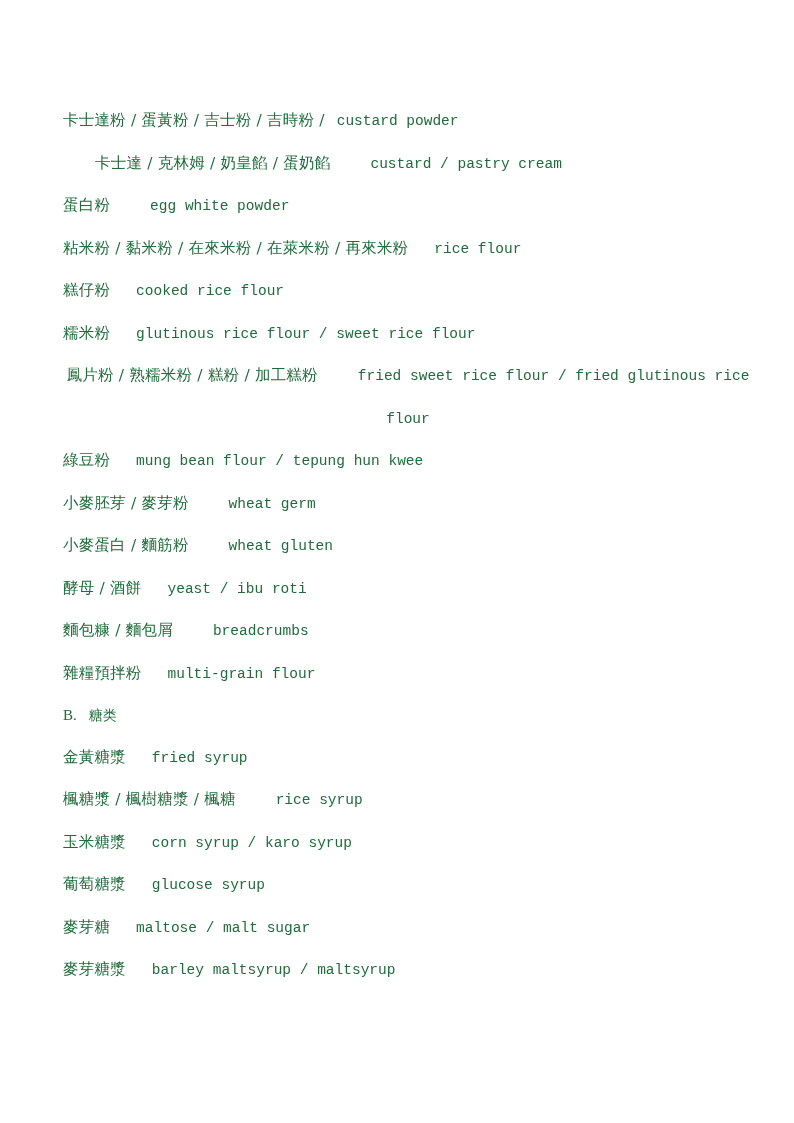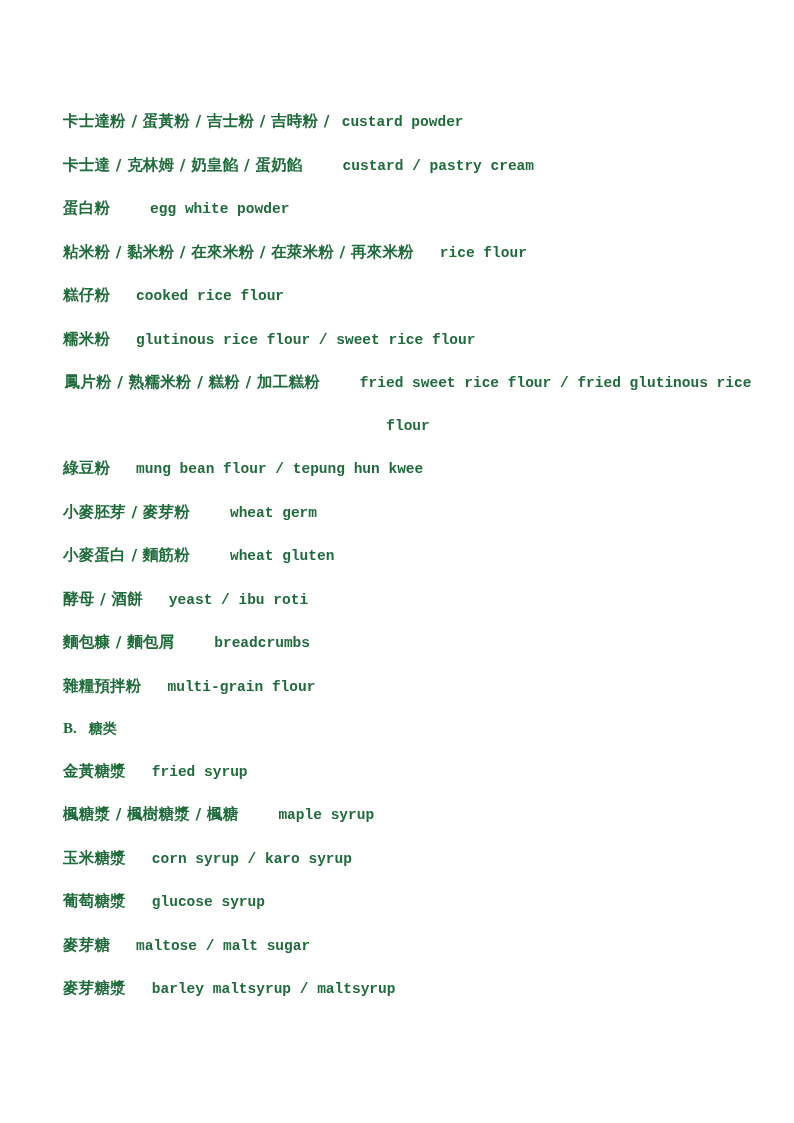--- a/index.html
+++ b/index.html
@@ -22,21 +22,20 @@
     background: #ffffff;
     box-sizing: border-box;
     padding: 0;
   }
 
   .doc-body {
     position: absolute;
     left: 63px;
     top: 100px;
     width: 690px;
-    font-weight: bold;
   }
 
   .entry {
     color: #1f6b3b;
     font-size: 15px;
     line-height: 41.5px;
     white-space: pre-wrap;
     word-break: break-word;
     font-family: "Liberation Serif", "DejaVu Serif", serif;
   }
@@ -74,33 +73,33 @@
     font-family: "DejaVu Serif", "Liberation Serif", serif;
     font-size: 14px;
   }
 </style>
 </head>
 <body style="background: rgb(255, 255, 255);">
 
 <div class="page" style="background: rgb(255, 255, 255);">
   <div class="doc-body" id="doc-body">
       <div class="entry" style="color: rgb(31, 107, 59);"><span class="cn">卡士達粉 / 蛋黃粉 / 吉士粉 / 吉時粉 /</span><span class="gap-sm"></span><span class="en">custard powder</span></div>
-      <div class="entry" style="color: rgb(31, 107, 59);"><span class="cn">卡士達 / 克林姆 / 奶皇餡 / 蛋奶餡</span><span class="gap-lg"></span><span class="en">custard / pastry cream</span></div>
+      <div class="entry" style="color: rgb(31, 107, 59); margin-left: 32px;"><span class="cn">卡士達 / 克林姆 / 奶皇餡 / 蛋奶餡</span><span class="gap-lg"></span><span class="en">custard / pastry cream</span></div>
       <div class="entry" style="color: rgb(31, 107, 59);"><span class="cn">蛋白粉</span><span class="gap-lg"></span><span class="en">egg white powder</span></div>
       <div class="entry" style="color: rgb(31, 107, 59);"><span class="cn">粘米粉 / 黏米粉 / 在來米粉 / 在萊米粉 / 再來米粉</span><span class="gap-md"></span><span class="en">rice flour</span></div>
       <div class="entry" style="color: rgb(31, 107, 59);"><span class="cn">糕仔粉</span><span class="gap-md"></span><span class="en">cooked rice flour</span></div>
       <div class="entry" style="color: rgb(31, 107, 59);"><span class="cn">糯米粉</span><span class="gap-md"></span><span class="en">glutinous rice flour / sweet rice flour</span></div>
       <div class="entry" style="color: rgb(31, 107, 59); text-align: center;"><span class="cn">鳳片粉 / 熟糯米粉 / 糕粉 / 加工糕粉</span><span class="gap-lg"></span><span class="en">fried sweet rice flour / fried glutinous rice flour</span></div>
       <div class="entry" style="color: rgb(31, 107, 59);"><span class="cn">綠豆粉</span><span class="gap-md"></span><span class="en">mung bean flour / tepung hun kwee</span></div>
       <div class="entry" style="color: rgb(31, 107, 59);"><span class="cn">小麥胚芽 / 麥芽粉</span><span class="gap-lg"></span><span class="en">wheat germ</span></div>
       <div class="entry" style="color: rgb(31, 107, 59);"><span class="cn">小麥蛋白 / 麵筋粉</span><span class="gap-lg"></span><span class="en">wheat gluten</span></div>
       <div class="entry" style="color: rgb(31, 107, 59);"><span class="cn">酵母 / 酒餅</span><span class="gap-md"></span><span class="en">yeast / ibu roti</span></div>
       <div class="entry" style="color: rgb(31, 107, 59);"><span class="cn">麵包糠 / 麵包屑</span><span class="gap-lg"></span><span class="en">breadcrumbs</span></div>
       <div class="entry" style="color: rgb(31, 107, 59);"><span class="cn">雜糧預拌粉</span><span class="gap-md"></span><span class="en">multi-grain flour</span></div>
       <div class="section-heading" style="color: rgb(31, 107, 59);"><span class="marker">B.</span><span class="gap-sm"></span><span class="label">糖类</span></div>
       <div class="entry" style="color: rgb(31, 107, 59);"><span class="cn">金黃糖漿</span><span class="gap-md"></span><span class="en">fried syrup</span></div>
-      <div class="entry" style="color: rgb(31, 107, 59);"><span class="cn">楓糖漿 / 楓樹糖漿 / 楓糖</span><span class="gap-lg"></span><span class="en">maple syrup</span></div>
+      <div class="entry" style="color: rgb(31, 107, 59);"><span class="cn">楓糖漿 / 楓樹糖漿 / 楓糖</span><span class="gap-lg"></span><span class="en">rice syrup</span></div>
       <div class="entry" style="color: rgb(31, 107, 59);"><span class="cn">玉米糖漿</span><span class="gap-md"></span><span class="en">corn syrup / karo syrup</span></div>
       <div class="entry" style="color: rgb(31, 107, 59);"><span class="cn">葡萄糖漿</span><span class="gap-md"></span><span class="en">glucose syrup</span></div>
       <div class="entry" style="color: rgb(31, 107, 59);"><span class="cn">麥芽糖</span><span class="gap-md"></span><span class="en">maltose / malt sugar</span></div>
       <div class="entry" style="color: rgb(31, 107, 59);"><span class="cn">麥芽糖漿</span><span class="gap-md"></span><span class="en">barley maltsyrup / maltsyrup</span></div>
     </div>
 </div>
 
 </body></html>

